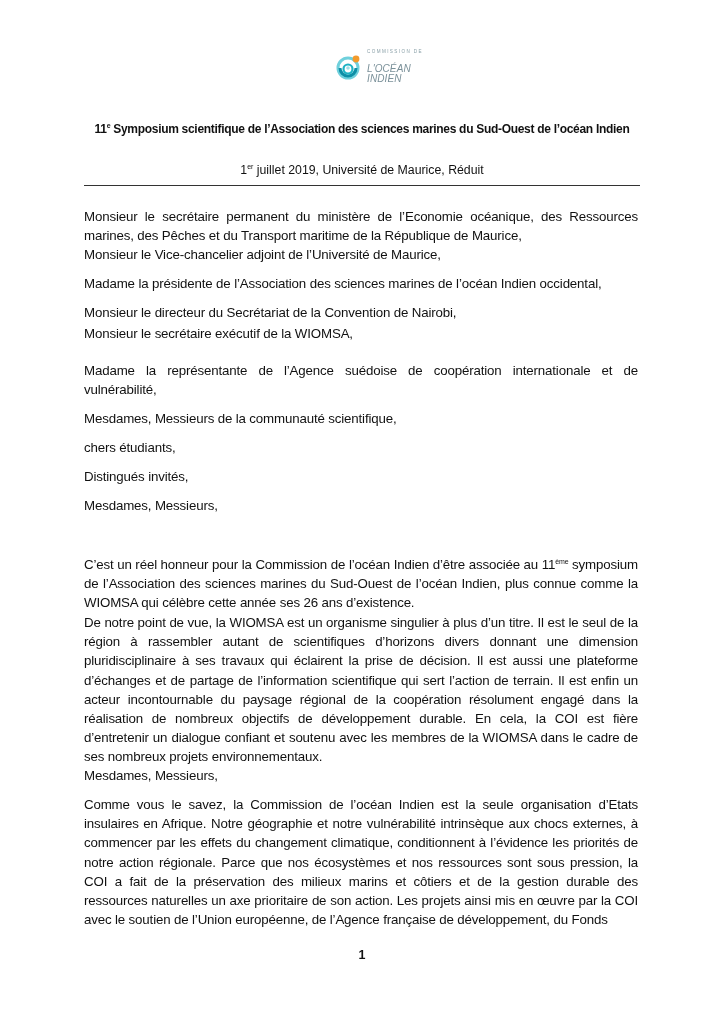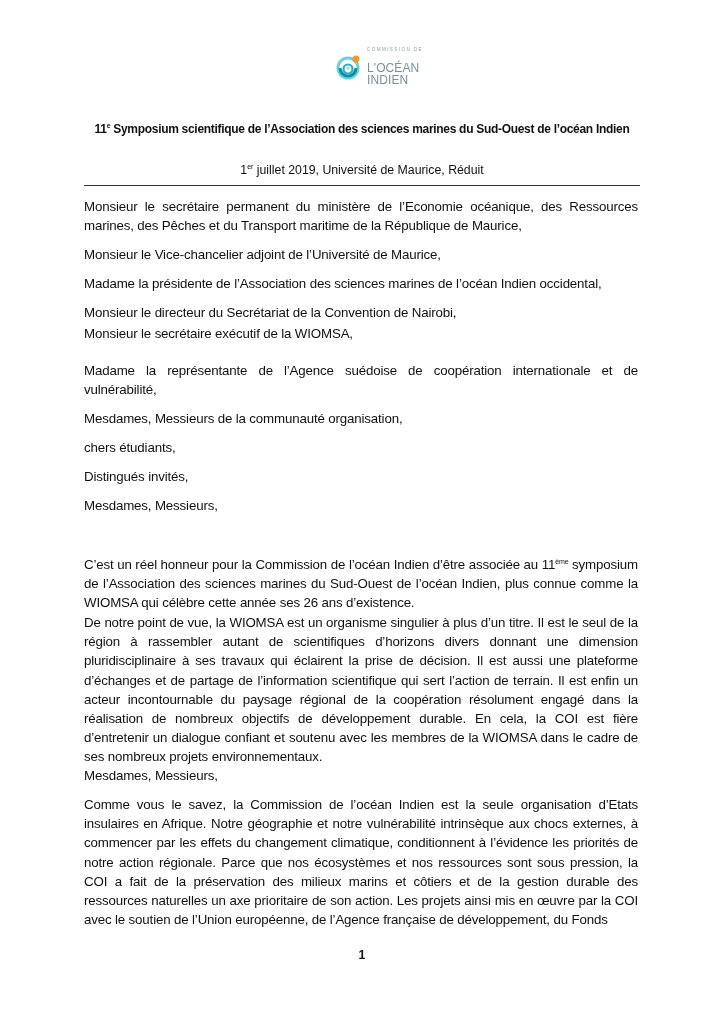--- a/index.html
+++ b/index.html
@@ -4,21 +4,21 @@
   <style>
     html, body { margin: 0; padding: 0; background: #ffffff; }
     body { width: 724px; height: 1024px; position: relative; overflow: hidden;
            font-family: "Liberation Sans", "DejaVu Sans", sans-serif; color: #111; }
     .page { position: absolute; left: 0; top: 0; width: 724px; height: 1024px; background: #fff; }
 
     .logo { position: absolute; left: 336px; top: 50px; width: 90px; height: 34px; display: flex; align-items: center; }
     .logo-mark { width: 26px; height: 26px; position: relative; }
     .logo-text { margin-left: 5px; line-height: 1; }
     .logo-line1 { font-size: 4.6px; letter-spacing: 1.4px; color: #8aa0a8; display: block; }
-    .logo-line2 { font-size: 12px; color: #7a9099; display: block; margin-top: 9px; letter-spacing: 0.1px; }
+    .logo-line2 { font-size: 10px; color: #7a9099; display: block; margin-top: 9px; letter-spacing: 0.1px; font-style: italic; }
 
     .header-block { position: absolute; left: 84px; width: 556px; text-align: center; }
     .h-line { font-size: 12.3px; line-height: 15px; }
     .h1 { top: 96px; }
     .h2 { top: 122px; font-weight: bold; font-size: 12px; letter-spacing: -0.3px; }
     .h3 { top: 163px; }
     .sup { font-size: 7px; vertical-align: 5px; line-height: 0; }
 
     .rule { position: absolute; left: 84px; top: 185px; width: 556px; height: 0; border-top: 1px solid #333; }
 
@@ -53,27 +53,27 @@
     <div><span>11</span><span class="sup">e</span><span> Symposium scientifique de l’Association des sciences marines du Sud-Ouest de l’océan Indien</span></div>
   </div>
 
   <div class="header-block h-line h3">
     <span>1</span><span class="sup">er</span><span> juillet 2019, Université de Maurice, Réduit</span>
   </div>
 
   <div class="rule"></div>
 
   <div class="body-text" style="top:0;">
-    <p class="p" style="top:197px;">Monsieur le secrétaire permanent du ministère de l’Economie océanique, des Ressources marines, des Pêches et du Transport maritime de la République de Maurice,</p>
+    <p class="p" style="top:207px;">Monsieur le secrétaire permanent du ministère de l’Economie océanique, des Ressources marines, des Pêches et du Transport maritime de la République de Maurice,</p>
     <p class="p" style="top:245px;">Monsieur le Vice-chancelier adjoint de l’Université de Maurice,</p>
     <p class="p" style="top:274px;">Madame la présidente de l’Association des sciences marines de l’océan Indien occidental,</p>
     <p class="p" style="top:303px;">Monsieur le directeur du Secrétariat de la Convention de Nairobi,</p>
     <p class="p" style="top:324px;">Monsieur le secrétaire exécutif de la WIOMSA,</p>
     <p class="p" style="top:361px;">Madame la représentante de l’Agence suédoise de coopération internationale et de vulnérabilité,</p>
-    <p class="p" style="top:409px;">Mesdames, Messieurs de la communauté organisation,</p>
+    <p class="p" style="top:409px;">Mesdames, Messieurs de la communauté scientifique,</p>
     <p class="p" style="top:438px;">chers étudiants,</p>
     <p class="p" style="top:467px;">Distingués invités,</p>
     <p class="p" style="top:496px;">Mesdames, Messieurs,</p>
 
     <p class="p" style="top:555px;"><span>C’est un réel honneur pour la Commission de l’océan Indien d’être associée au 11</span><span class="sup">ème</span><span> symposium de l’Association des sciences marines du Sud-Ouest de l’océan Indien, plus connue comme la WIOMSA qui célèbre cette année ses 26 ans d’existence.</span></p>
     <p class="p" style="top:613px;">De notre point de vue, la WIOMSA est un organisme singulier à plus d’un titre. Il est le seul de la région à rassembler autant de scientifiques d’horizons divers donnant une dimension pluridisciplinaire à ses travaux qui éclairent la prise de décision. Il est aussi une plateforme d’échanges et de partage de l’information scientifique qui sert l’action de terrain. Il est enfin un acteur incontournable du paysage régional de la coopération résolument engagé dans la réalisation de nombreux objectifs de développement durable. En cela, la COI est fière d’entretenir un dialogue confiant et soutenu avec les membres de la WIOMSA dans le cadre de ses nombreux projets environnementaux.</p>
     <p class="p" style="top:766px;">Mesdames, Messieurs,</p>
     <p class="p" style="top:795px;">Comme vous le savez, la Commission de l’océan Indien est la seule organisation d’Etats insulaires en Afrique. Notre géographie et notre vulnérabilité intrinsèque aux chocs externes, à commencer par les effets du changement climatique, conditionnent à l’évidence les priorités de notre action régionale. Parce que nos écosystèmes et nos ressources sont sous pression, la COI a fait de la préservation des milieux marins et côtiers et de la gestion durable des ressources naturelles un axe prioritaire de son action. Les projets ainsi mis en œuvre par la COI avec le soutien de l’Union européenne, de l’Agence française de développement, du Fonds</p>
   </div>
 

